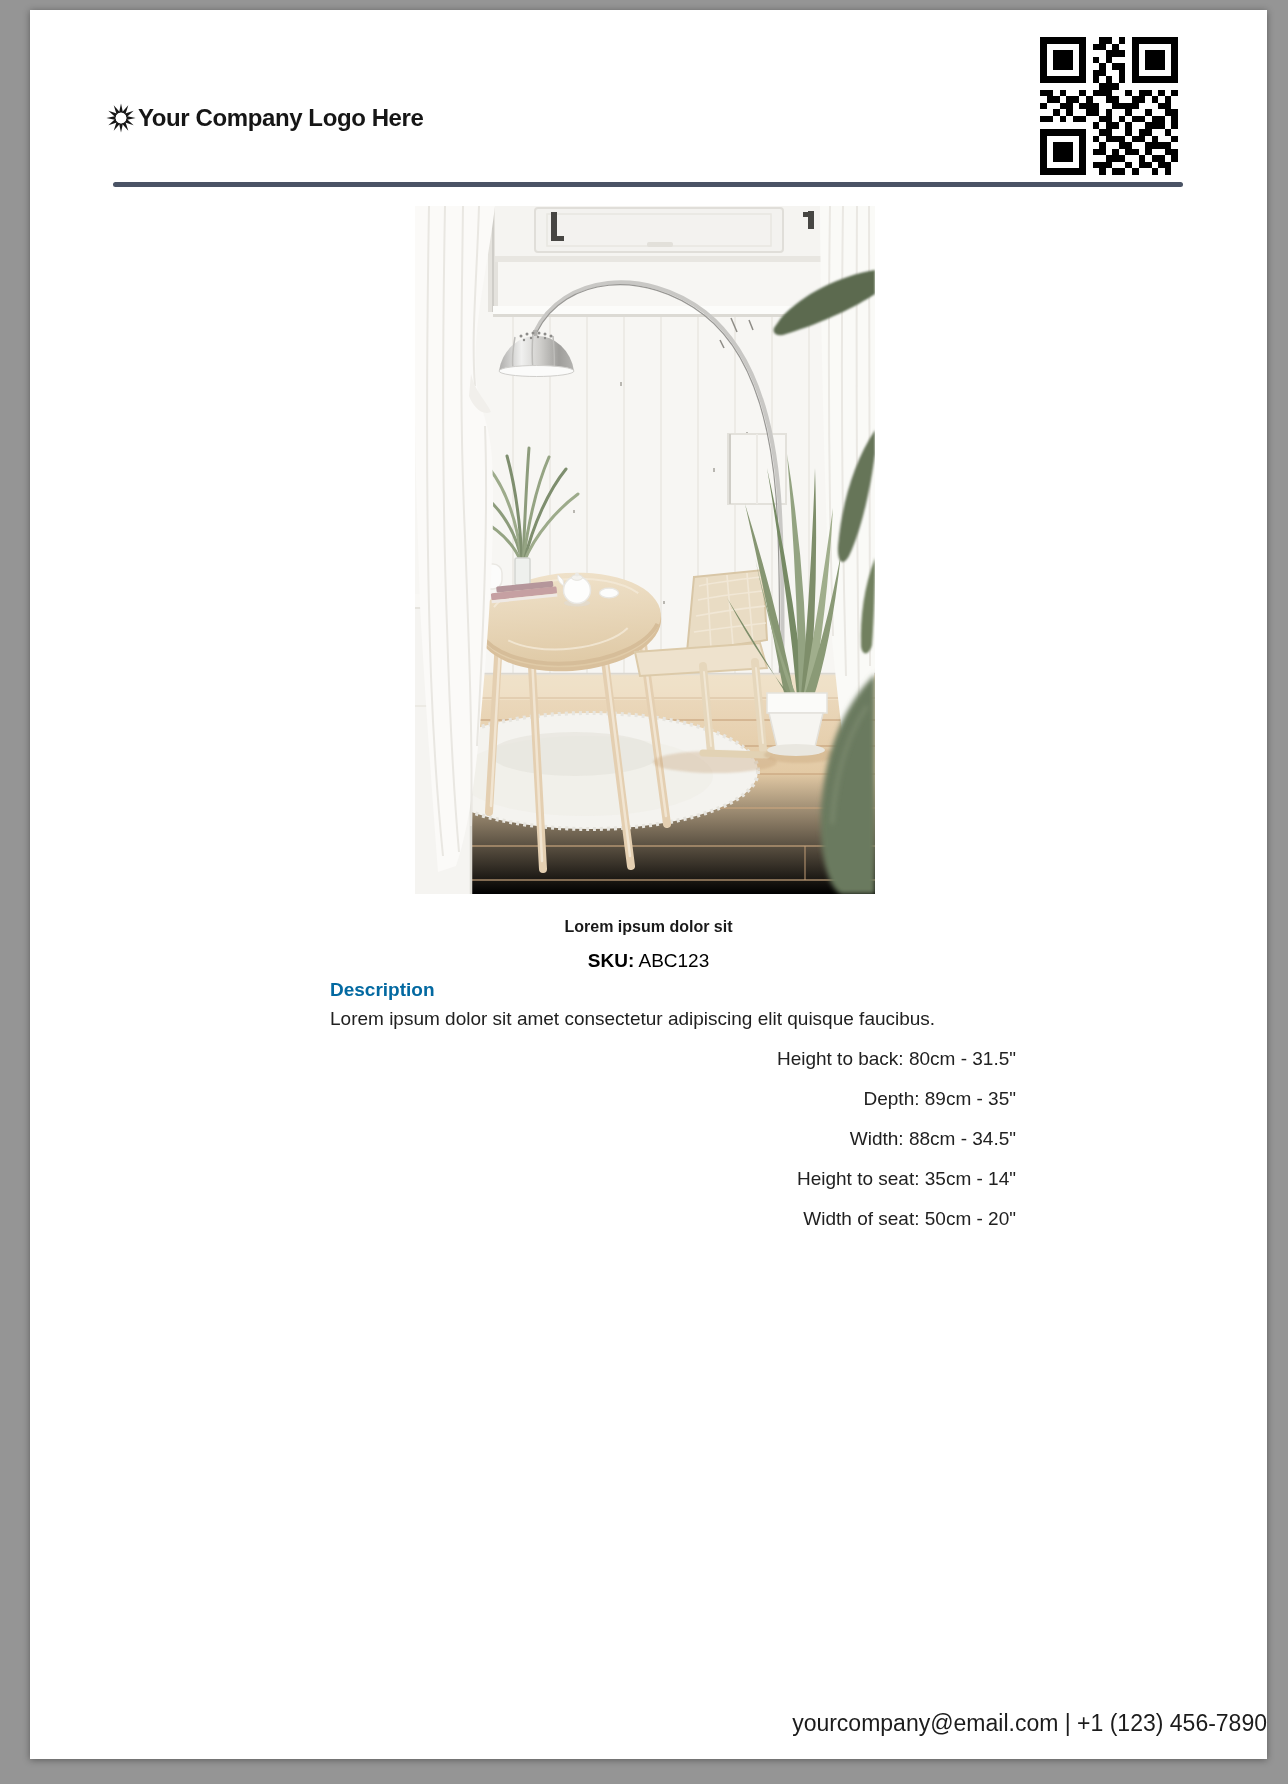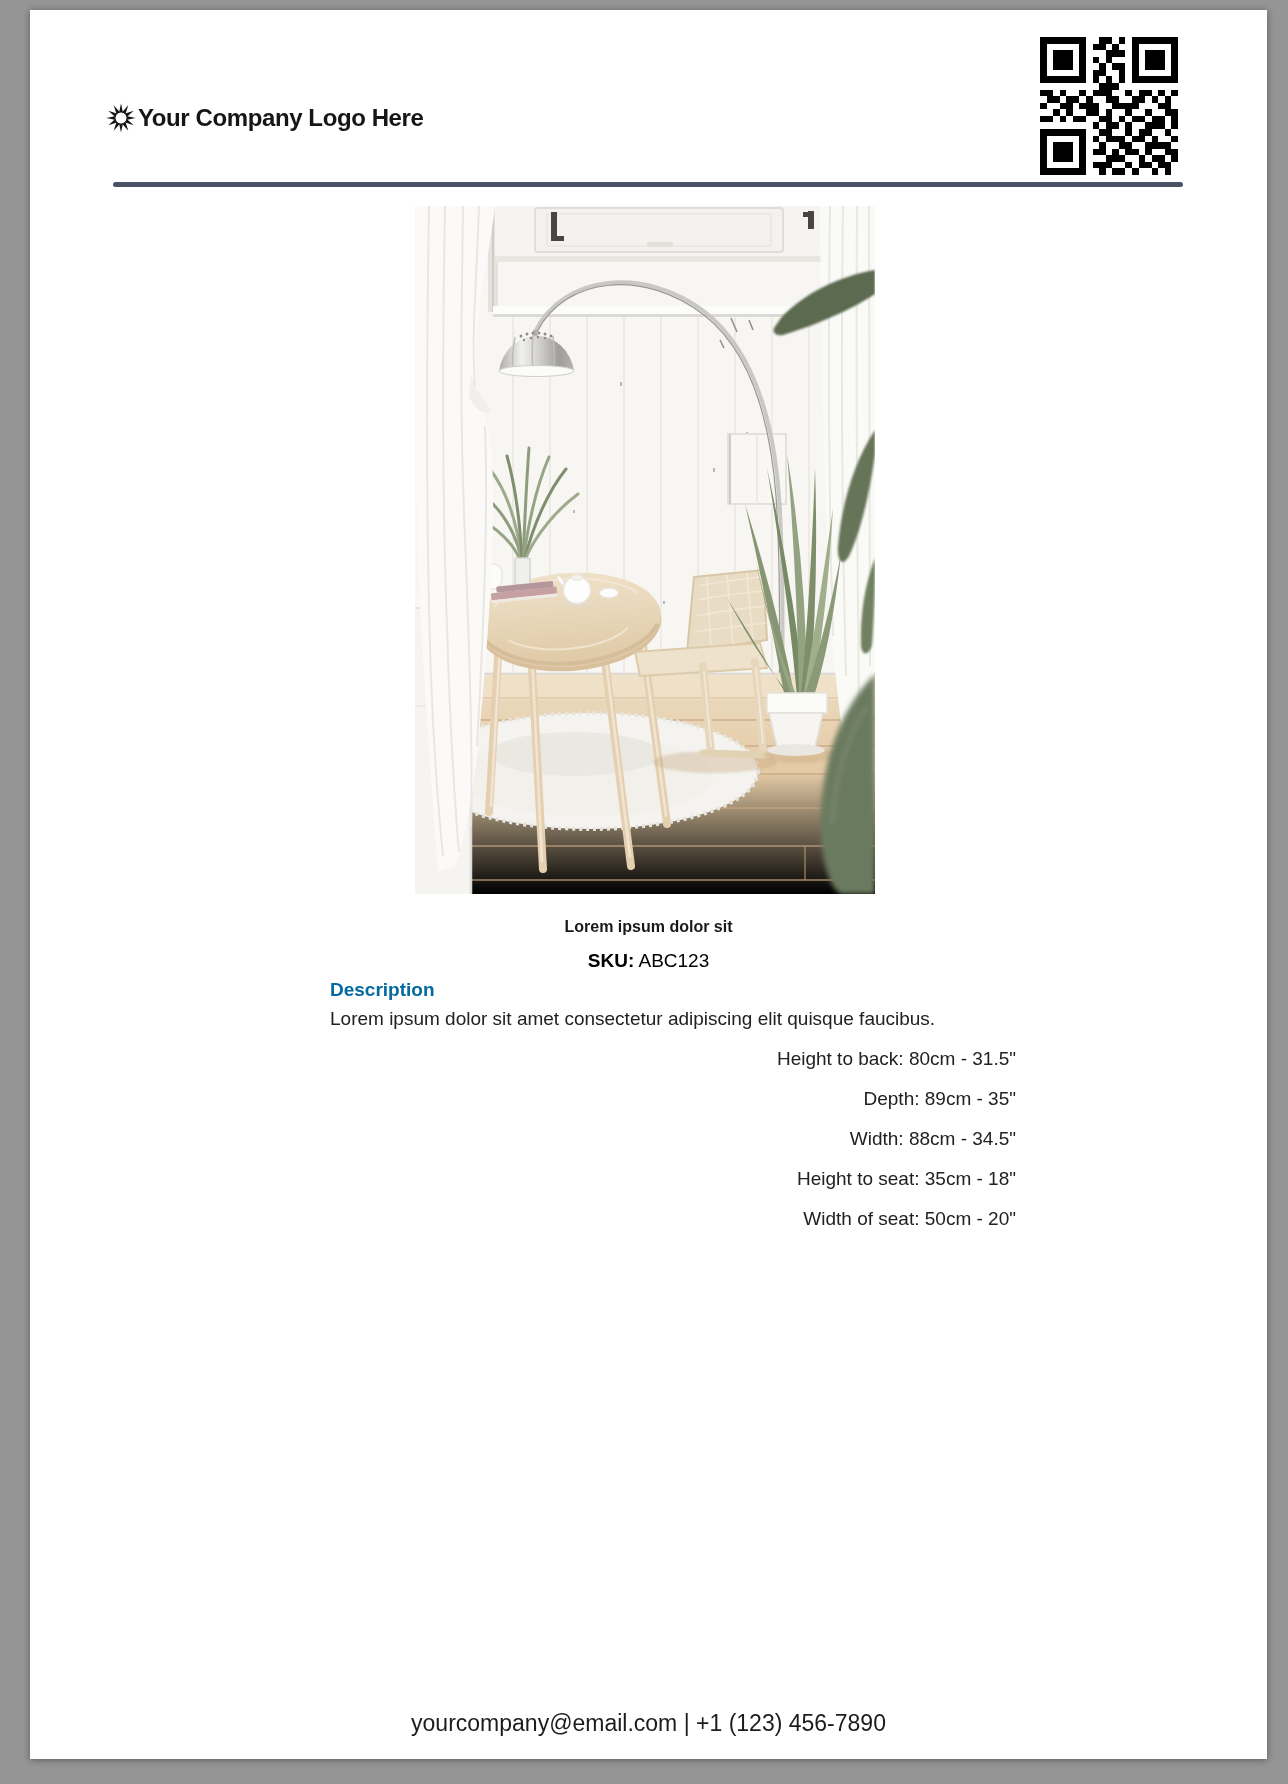--- a/index.html
+++ b/index.html
@@ -22,21 +22,21 @@
   .qr .qm{background:#000000;}
   .divider{position:absolute;left:83px;top:172px;width:1070px;height:5px;background:#4a5365;border-radius:3px;}
   .photo{position:absolute;left:385px;top:196px;width:460px;height:688px;display:block;}
   .title{position:absolute;left:0;top:908px;width:100%;text-align:center;font-size:16px;font-weight:700;color:#191919;}
   .sku{position:absolute;left:0;top:940px;width:100%;text-align:center;font-size:19px;color:#000000;}
   .sku .b{font-weight:700;}
   .desc{position:absolute;left:300px;top:969px;width:690px;color:#212121;font-size:19px;line-height:22px;}
   .desc h3{margin:0;font-size:19px;line-height:22px;font-weight:700;color:#0369a1;}
   .desc .para{margin:7px 0 8px;}
   .desc .dim{margin:18px 4px 0;text-align:right;}
-  .footer{position:absolute;left:0;top:1700px;width:100%;text-align:center;font-size:23px;color:#1c1c1c;}
+  .footer{position:absolute;left:0;top:1700px;width:100%;text-align:right;font-size:23px;color:#1c1c1c;}
 </style>
 </head>
 <body>
 
 <div class="paper">
 
   <div class="logo">
     <svg viewBox="-16 -16 32 32" aria-hidden="true">
       <g fill="#161616">
         <g id="ray">
@@ -768,19 +768,19 @@
     <span class="b">SKU:</span>
     <span>ABC123</span>
   </div>
 
   <div class="desc">
     <h3>Description</h3>
     <p class="para">Lorem ipsum dolor sit amet consectetur adipiscing elit quisque faucibus.</p>
     <p class="dim">Height to back: 80cm - 31.5"</p>
     <p class="dim">Depth: 89cm - 35"</p>
     <p class="dim">Width: 88cm - 34.5"</p>
-    <p class="dim">Height to seat: 35cm - 18"</p>
+    <p class="dim">Height to seat: 35cm - 14"</p>
     <p class="dim">Width of seat: 50cm - 20"</p>
   </div>
 
   <div class="footer">yourcompany@email.com | +1 (123) 456-7890</div>
 
 </div>
 
 </body></html>

